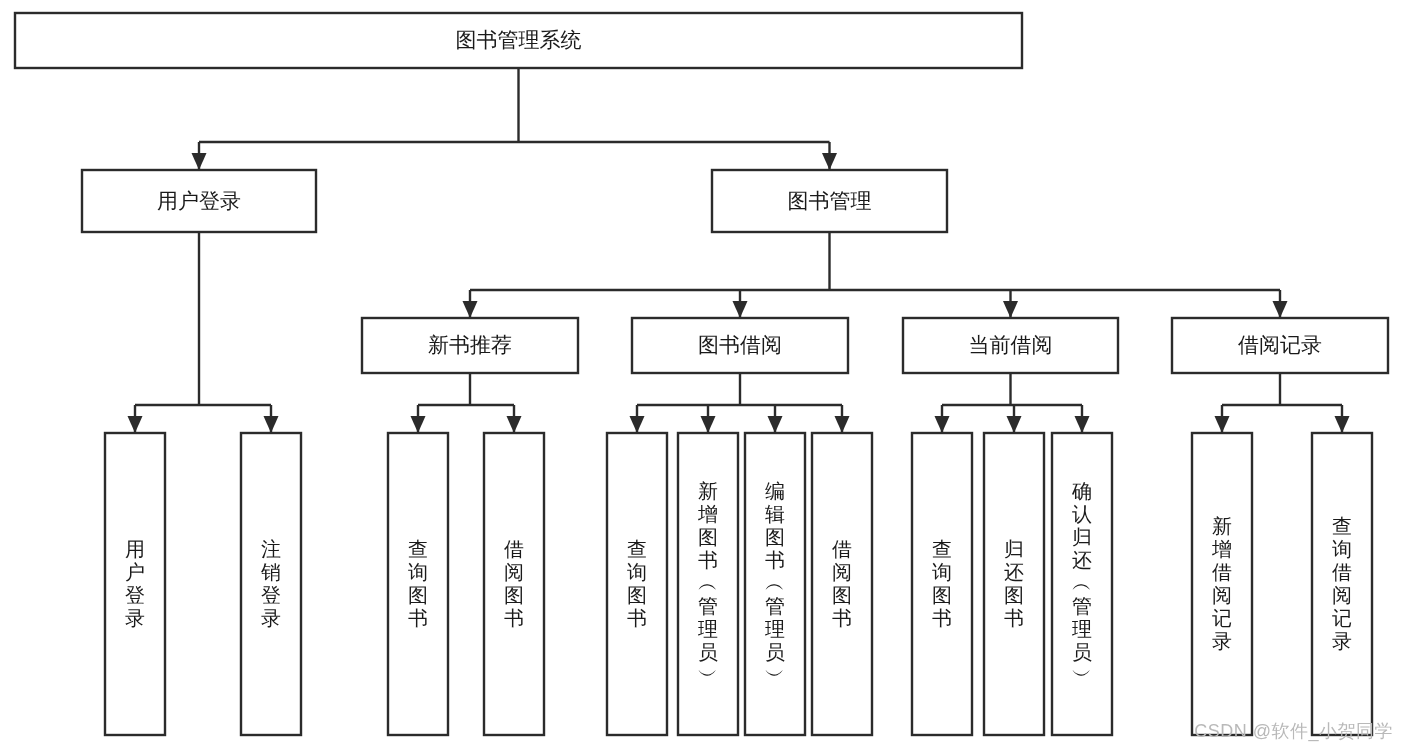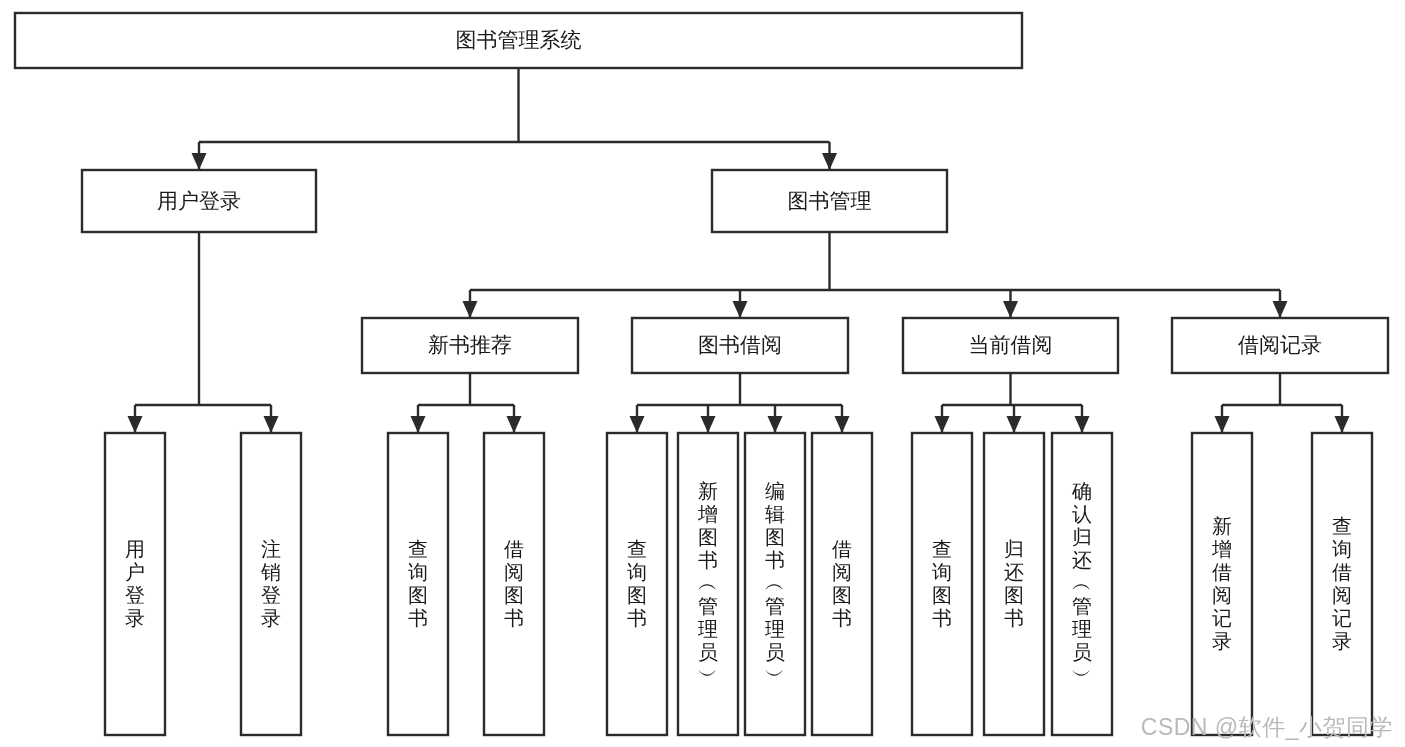--- a/index.html
+++ b/index.html
@@ -54,21 +54,21 @@
     font-family: "Liberation Sans", "DejaVu Sans", sans-serif;
     font-size: 20px;
     fill: #1a1a1a;
     text-anchor: middle;
   }
   .watermark {
     position: absolute;
     right: 12px;
     bottom: 4px;
     font-family: "Liberation Sans", "DejaVu Sans", sans-serif;
-    font-size: 23px;
+    font-size: 18px;
     color: #b9b9b9;
     letter-spacing: 0.5px;
     white-space: nowrap;
     pointer-events: none;
   }
 </style>
 </head>
 <body>
 
 <div id="diagram-root">

